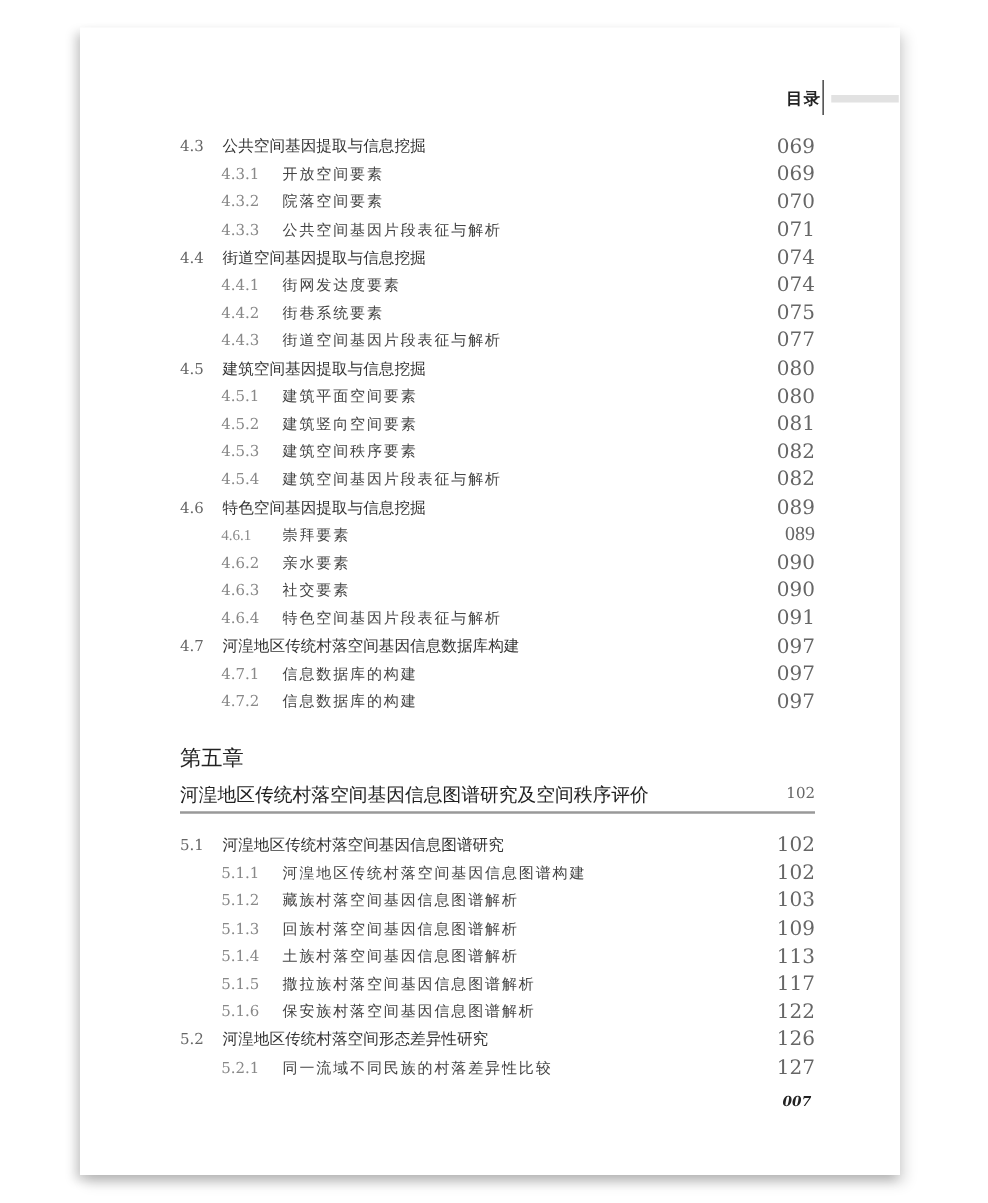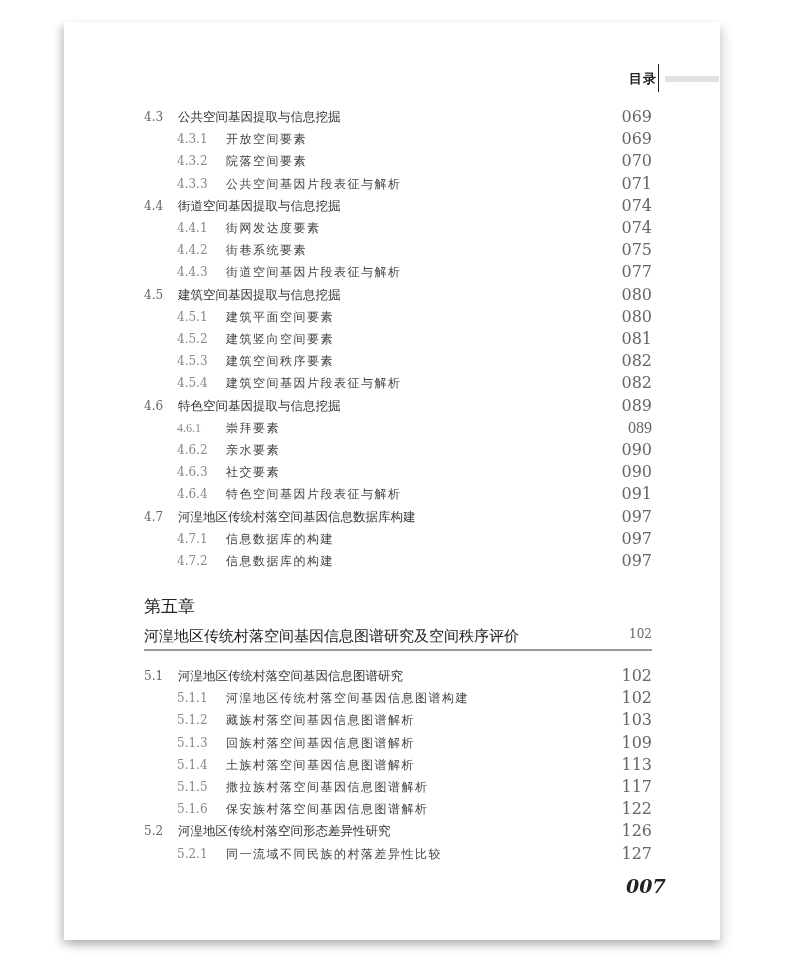--- a/index.html
+++ b/index.html
@@ -42,21 +42,21 @@
   .chapter-title-row {
     position: absolute; left: 80px; top: 603px; width: 508px; height: 24px;
     border-bottom: 2px solid #999;
   }
   .chapter-title {
     position: absolute; left: 0; top: 0; font-family: "DejaVu Sans", sans-serif;
     font-size: 15px; color: #222; line-height: 22px;
   }
   .chapter-page { position: absolute; right: 0; top: 2px; font-size: 12px; color: #666; }
   .footer-page {
-    position: absolute; left: 562px; top: 853px; font-size: 19px; font-weight: bold; font-style: italic; color: #222;
+    position: absolute; left: 562px; top: 853px; font-size: 11px; font-weight: bold; font-style: italic; color: #222;
   }
 </style>
 </head>
 <body>
 
 <div class="page">
   <div class="header">
     <span class="header-title">目录</span>
     <span class="header-bar"></span>
     <span class="header-stripe"></span>

